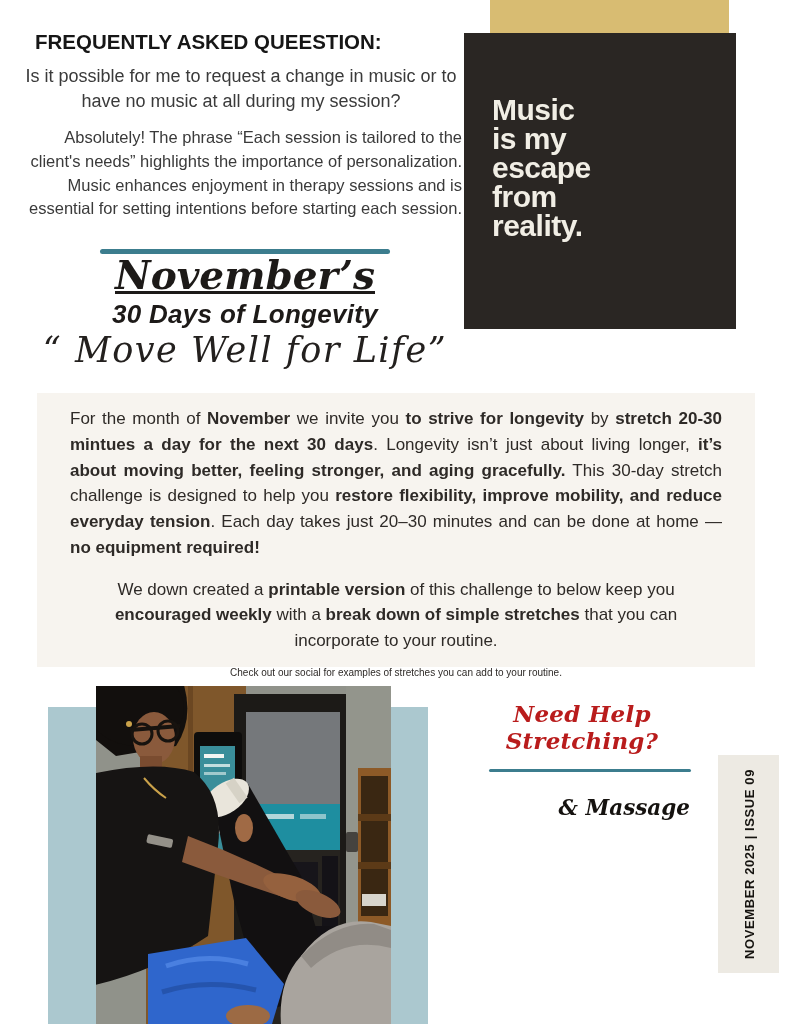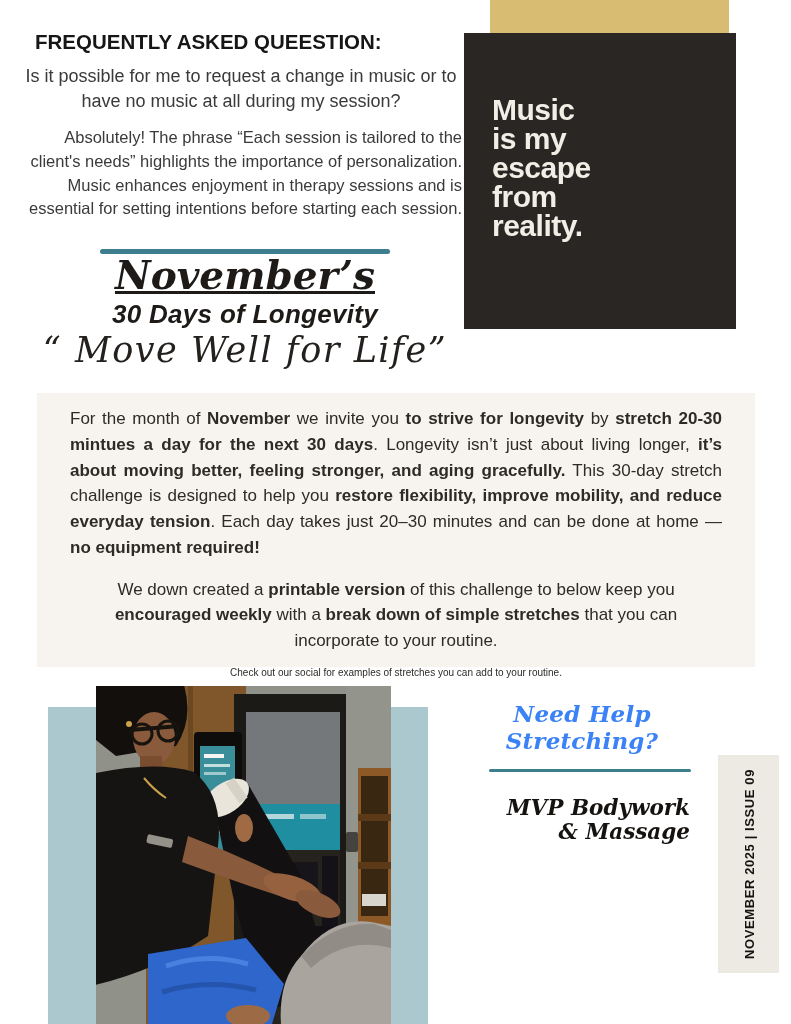--- a/index.html
+++ b/index.html
@@ -72,21 +72,21 @@
 
   
   .photo-backdrop{left:48px;top:707px;width:380px;height:317px;background:var(--blue);}
   .photo-frame{left:96px;top:686px;width:295px;height:338px;overflow:hidden;}
   .photo-frame svg{display:block;}
 
   
   .cta{left:450px;top:700px;width:264px;text-align:center;}
   .cta-heading{
     margin:0;font-family:"DejaVu Serif", serif;font-style:italic;font-weight:bold;
-    font-size:23px;letter-spacing:0.2px;color:#3b82f6;
+    font-size:23px;letter-spacing:0.2px;color:#b91c1c;
   }
   .cta-body{
     margin:13px 0 0 0;font-size:17.5px;line-height:1.47;color:#3a3a3a;
     white-space:pre-line;
   }
   .booking-divider{
     width:202px;height:3px;background:var(--teal);border-radius:2px;
     margin:15px auto 0;transform:translateX(8px);
   }
   .brand{
@@ -204,20 +204,19 @@
     <path d="M66,306 Q110,292 160,304" stroke="#2554ad" stroke-width="5" fill="none"></path>
 
     <ellipse cx="152" cy="330" rx="22" ry="11" fill="#9c6a44"></ellipse>
   </svg>
 </div>
 
 <section class="abs cta">
   <h3 class="cta-heading">Need Help Stretching?</h3>
   <div class="booking-divider"></div>
   <div class="brand">
-    <div>MVP Bodywork</div>
     <div>&amp; Massage</div>
   </div>
 </section>
 
 <div class="abs issue-tab">
   <span class="issue-tab-label">NOVEMBER 2025 | ISSUE 09</span>
 </div>
 
 </body></html>

